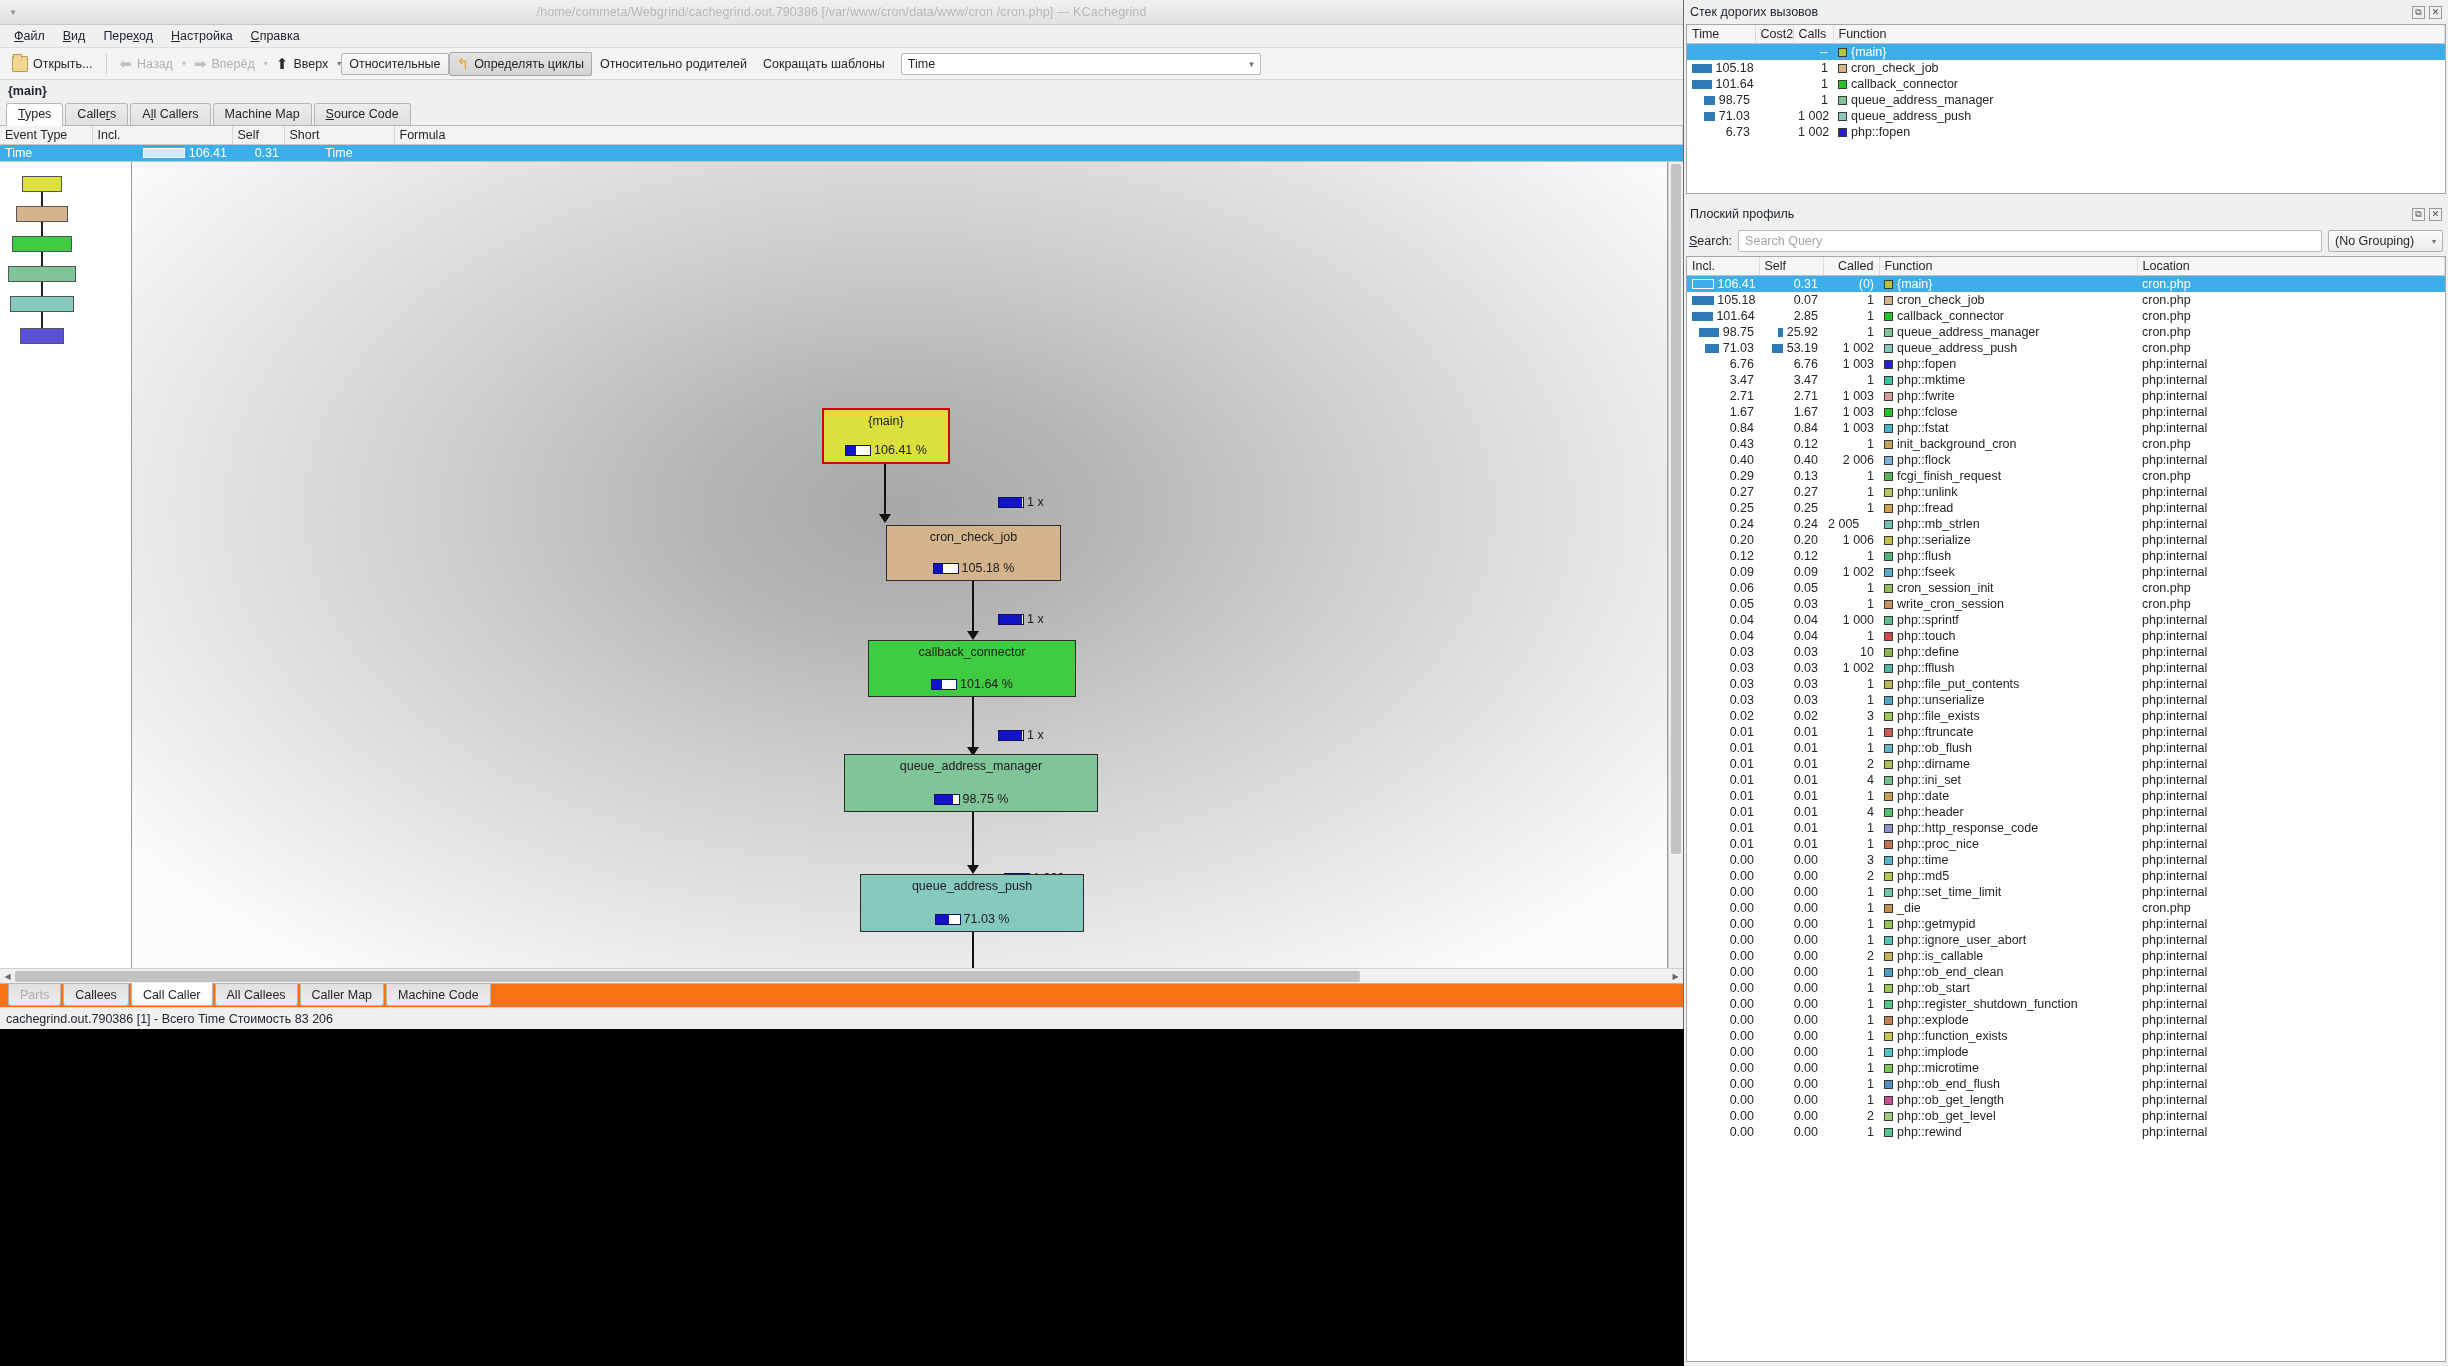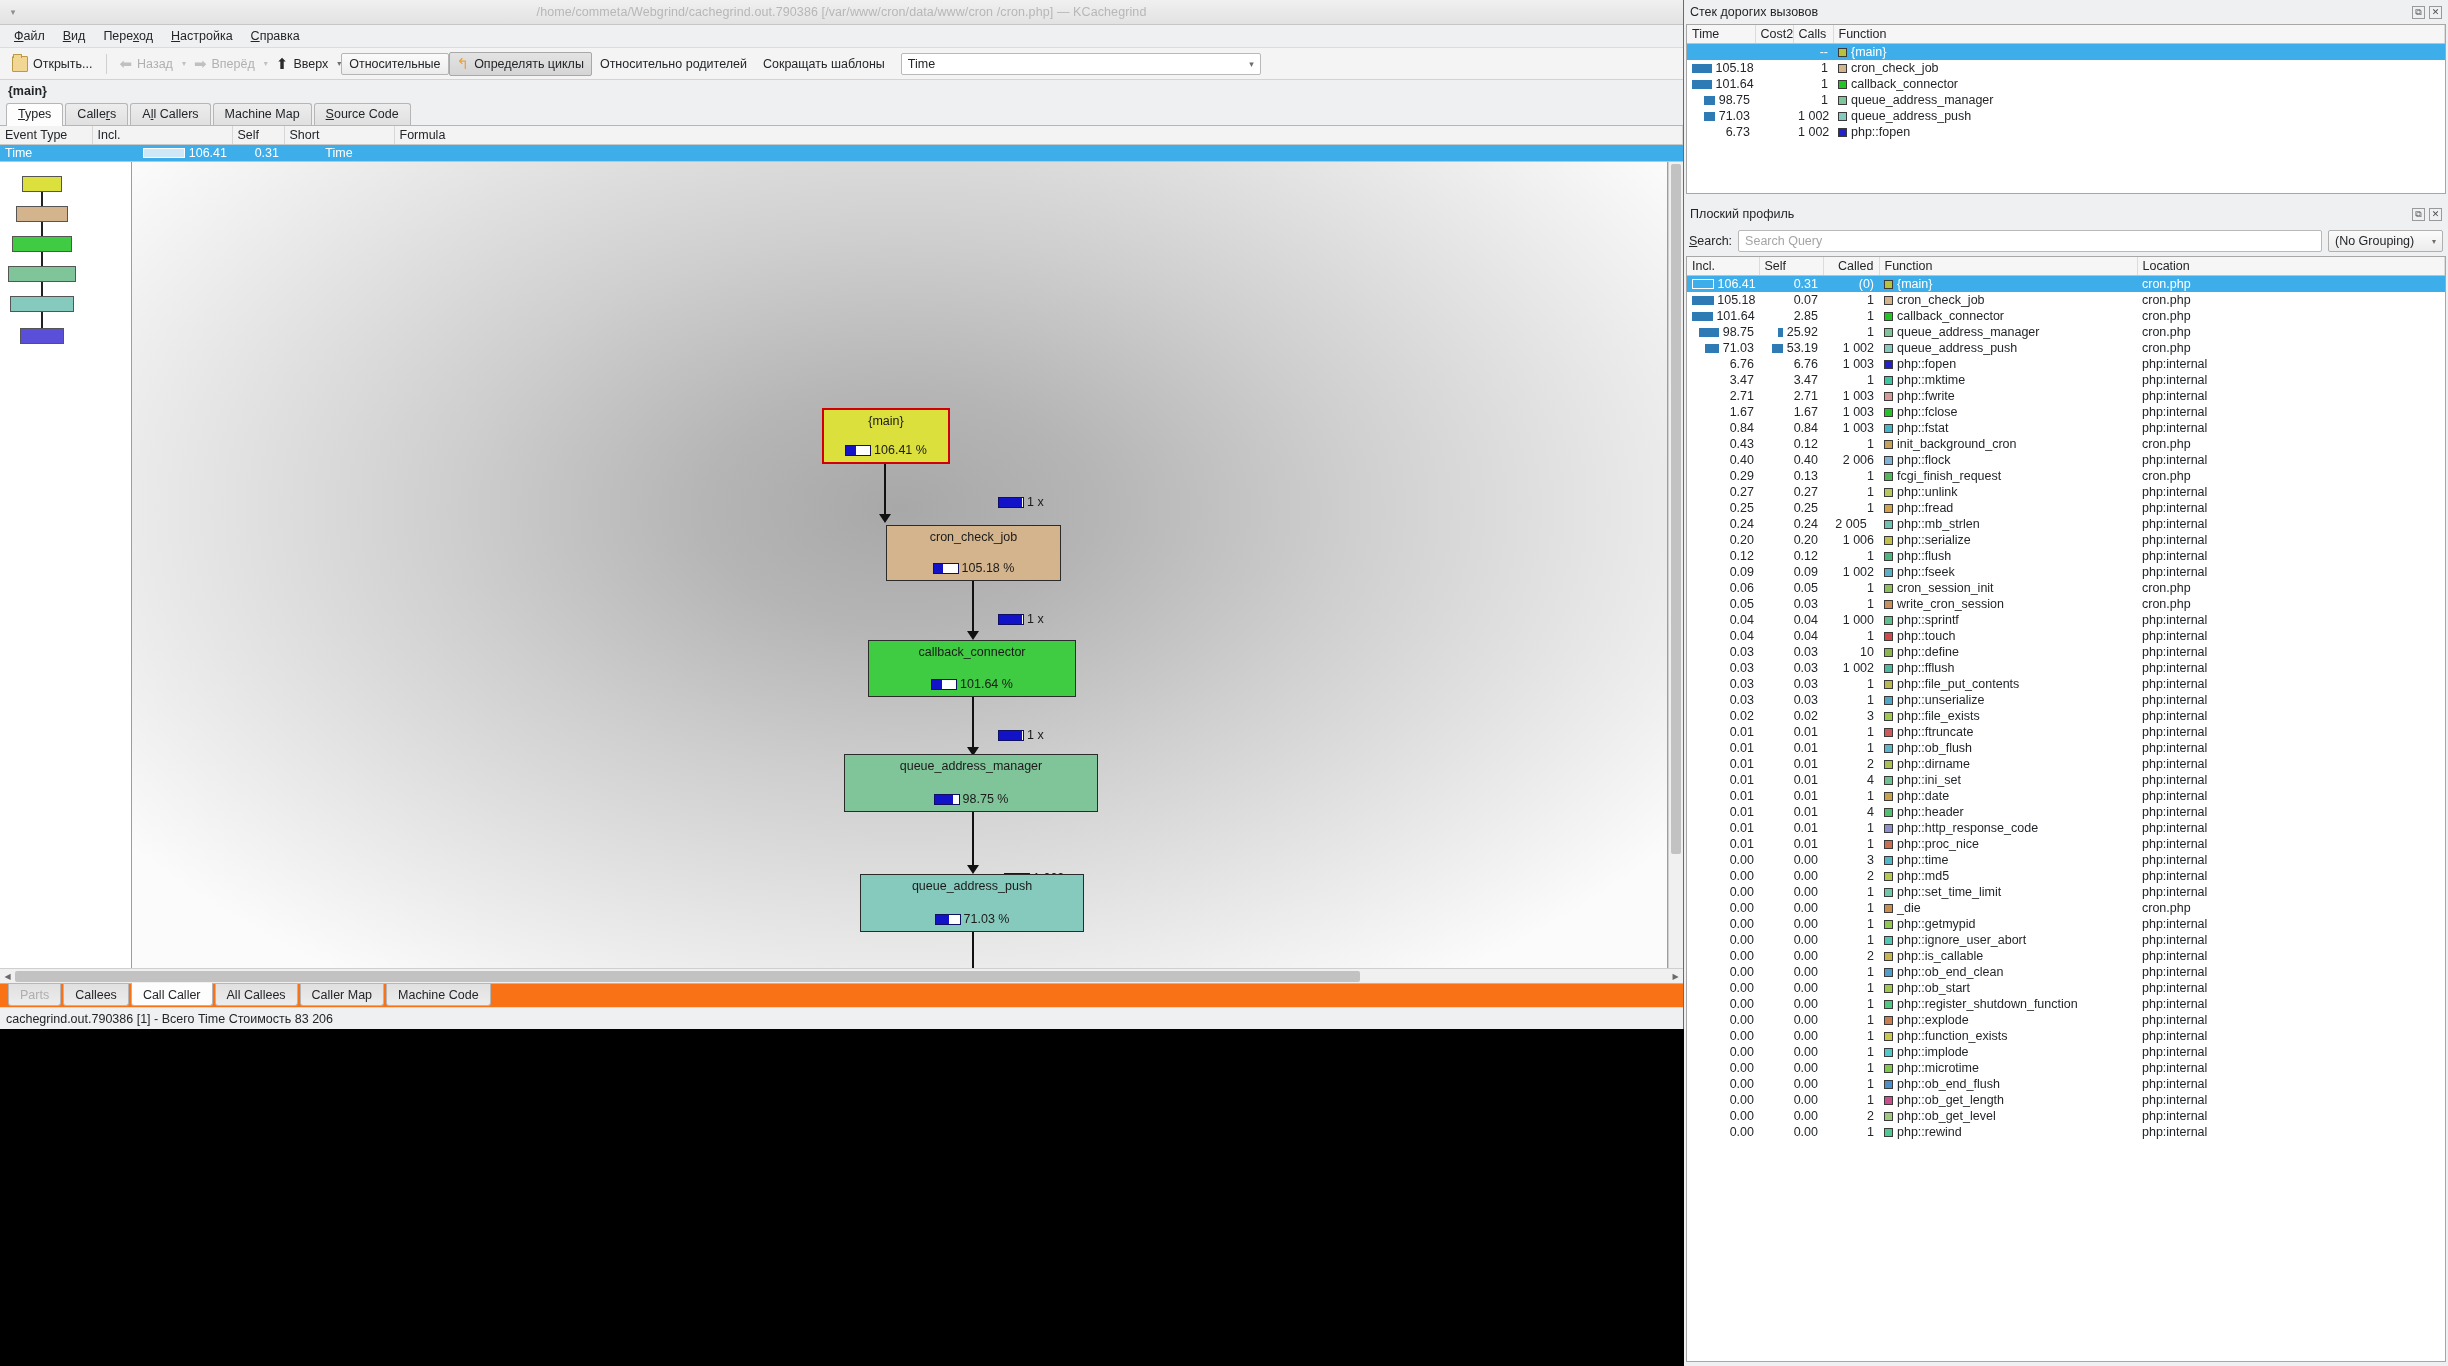--- a/index.html
+++ b/index.html
@@ -672,21 +672,21 @@
           <tr>
             <td style="text-align:right"><span>0.25</span></td>
             <td style="text-align:right"><span>0.25</span></td>
             <td style="text-align:right">1</td>
             <td><span class="sq" style="background:#d3a34c"></span>php::fread</td>
             <td>php:internal</td>
           </tr>
           <tr>
             <td style="text-align:right"><span>0.24</span></td>
             <td style="text-align:right"><span>0.24</span></td>
-            <td style="text-align:center">2 005</td>
+            <td style="text-align:left">2 005</td>
             <td><span class="sq" style="background:#6fc1b2"></span>php::mb_strlen</td>
             <td>php:internal</td>
           </tr>
           <tr>
             <td style="text-align:right"><span>0.20</span></td>
             <td style="text-align:right"><span>0.20</span></td>
             <td style="text-align:right">1 006</td>
             <td><span class="sq" style="background:#c2c24a"></span>php::serialize</td>
             <td>php:internal</td>
           </tr>

